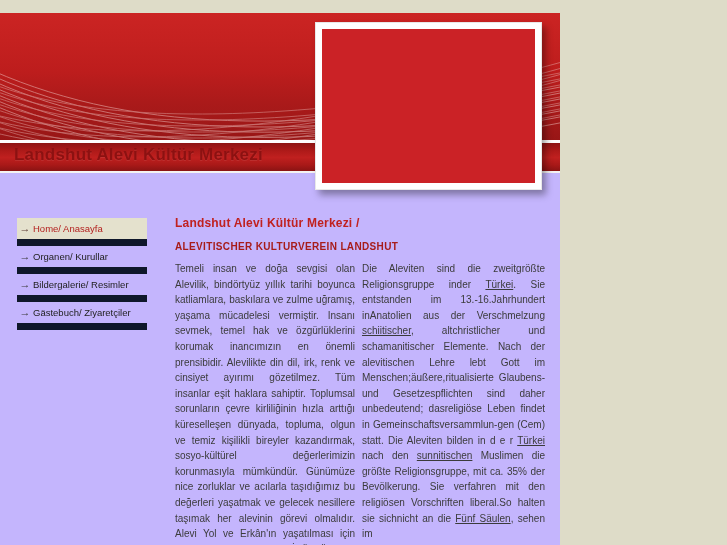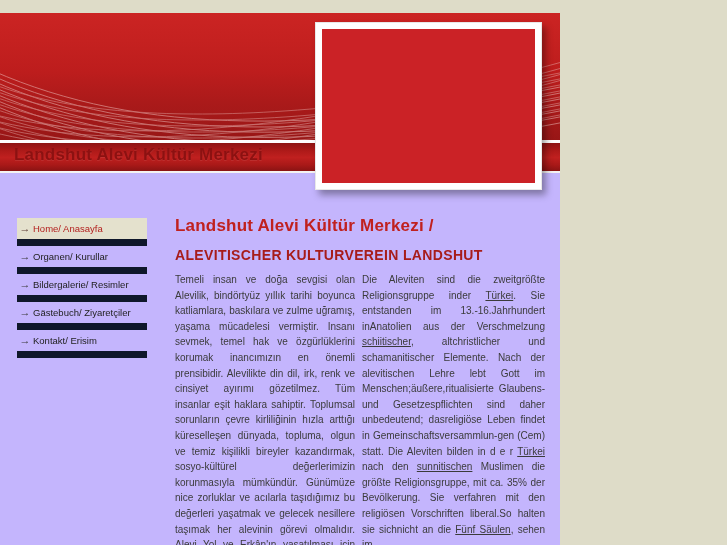--- a/index.html
+++ b/index.html
@@ -162,28 +162,28 @@
   }
 
   
   #main {
     position: absolute;
     left: 175px;
     top: 216px;
     width: 370px;
   }
   #main-title {
-    font-size: 17px;
+    font-size: 12px;
     font-weight: bold;
     color: #c0211f;
     letter-spacing: .2px;
     margin: 0 0 11px 0;
   }
   #main-subtitle {
-    font-size: 14px;
+    font-size: 10px;
     font-weight: bold;
     color: #a71c1a;
     letter-spacing: .35px;
     margin: 0 0 9px 0;
   }
   #columns {
     position: relative;
     width: 370px;
   }
   .col {
@@ -249,21 +249,20 @@
 
   <div id="header-photo">
     <div id="header-photo-inner"></div>
   </div>
 
   <nav id="sidebar">
       <div class="nav-item active"><span class="nav-arrow">→</span><span class="nav-label">Home/ Anasayfa</span></div>
       <div class="nav-item"><span class="nav-arrow">→</span><span class="nav-label">Organen/ Kurullar</span></div>
       <div class="nav-item"><span class="nav-arrow">→</span><span class="nav-label">Bildergalerie/ Resimler</span></div>
       <div class="nav-item"><span class="nav-arrow">→</span><span class="nav-label">Gästebuch/ Ziyaretçiler</span></div>
-      <div class="nav-item"><span class="nav-arrow">→</span><span class="nav-label">Kontakt/ Erisim</span></div>
     </nav>
 
   <div id="main">
     <div id="main-title">Landshut Alevi Kültür Merkezi /</div>
     <div id="main-subtitle">ALEVITISCHER KULTURVEREIN LANDSHUT</div>
     <div id="columns">
       <div class="col left">
         <p>Temeli insan ve doğa sevgisi olan Alevilik, bindörtyüz yıllık tarihi boyunca katliamlara, baskılara ve zulme uğramış, yaşama mücadelesi vermiştir. Insanı sevmek, temel hak ve özgürlüklerini korumak inancımızın en önemli prensibidir. Alevilikte din dil, irk, renk ve cinsiyet ayırımı gözetilmez. Tüm insanlar eşit haklara sahiptir. Toplumsal sorunların çevre kirliliğinin hızla arttığı küreselleşen dünyada, topluma, olgun ve temiz kişilikli bireyler kazandırmak, sosyo-kültürel değerlerimizin korunmasıyla mümkündür. Günümüze nice zorluklar ve acılarla taşıdığımız bu değerleri yaşatmak ve gelecek nesillere taşımak her alevinin görevi olmalıdır. Alevi Yol ve Erkân'ın yaşatılması için kurulan LANDSHUT ALEVİKÜLTÜR</p>
       </div>
       <div class="col right">

